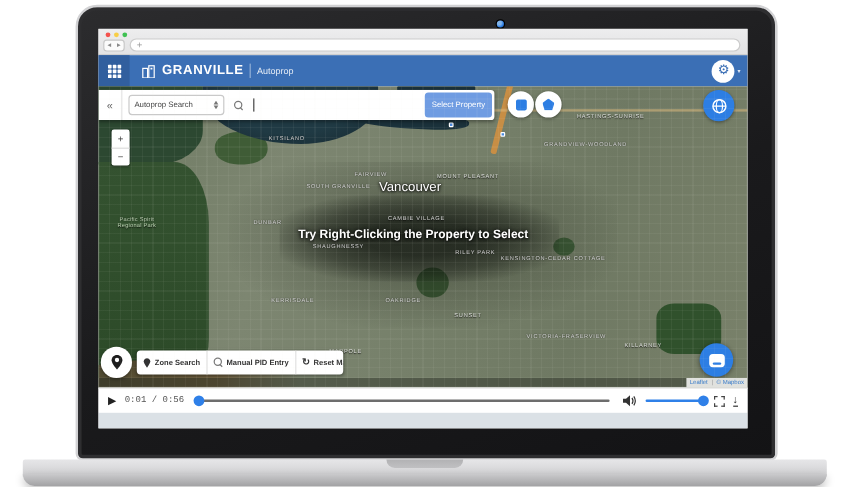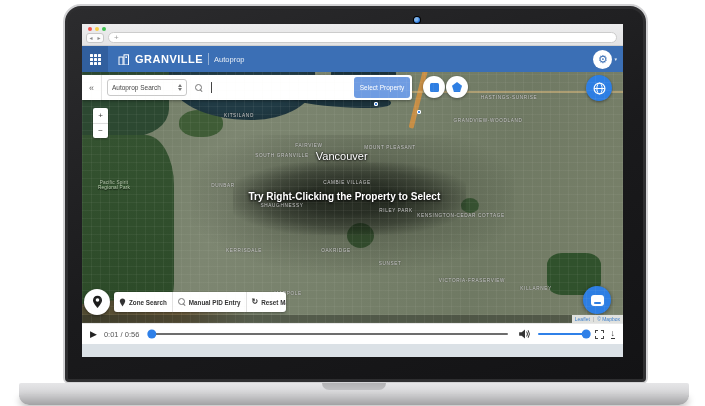--- a/index.html
+++ b/index.html
@@ -152,21 +152,21 @@
                      background:var(--accent-blue);border-radius:1px;}
   .attribution{position:absolute;right:0;bottom:0;background:rgba(255,255,255,.82);font-size:5px;
                padding:1px 3px;color:#555;display:flex;gap:3px;align-items:center;}
   .attribution span{color:var(--link-blue);}
   .attribution .bar{color:#999;}
 
   
   .player{position:absolute;left:0;top:299px;width:541px;height:21px;background:#fff;
           border-top:1px solid #e8e8e8;display:flex;align-items:center;padding:0 8px;gap:7px;}
   .play-glyph{color:#222;font-size:9px;line-height:1;}
-  .time{font-size:7.5px;color:#555;white-space:nowrap;}
+  .time{font-size:7.5px;color:#555;white-space:nowrap;font-family:Liberation Mono, monospace;}
   .progress{flex:1;height:2px;background:#6d6d6d;border-radius:1px;position:relative;margin:0 4px;}
   .progress .dot{position:absolute;left:0;top:50%;transform:translate(-30%,-50%);width:9px;height:9px;
                  border-radius:50%;background:var(--slider-blue);}
   .speaker{width:12px;height:10px;flex:0 0 auto;}
   .volume{width:50px;height:2.5px;background:var(--slider-blue);border-radius:2px;position:relative;flex:0 0 auto;}
   .volume .dot{position:absolute;right:0;top:50%;transform:translate(30%,-50%);width:9px;height:9px;
                border-radius:50%;background:var(--slider-blue);}
   .fs{width:9px;height:9px;flex:0 0 auto;position:relative;}
   .fs i{position:absolute;width:3px;height:3px;border:1.3px solid #444;}
   .fs i:nth-child(1){left:0;top:0;border-right:none;border-bottom:none;}

